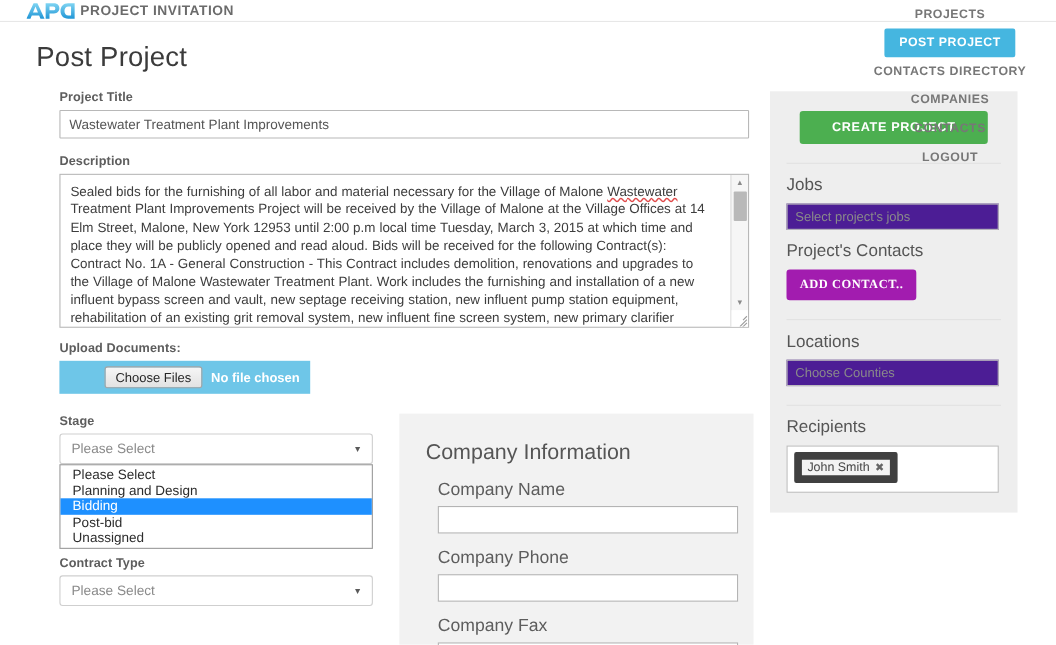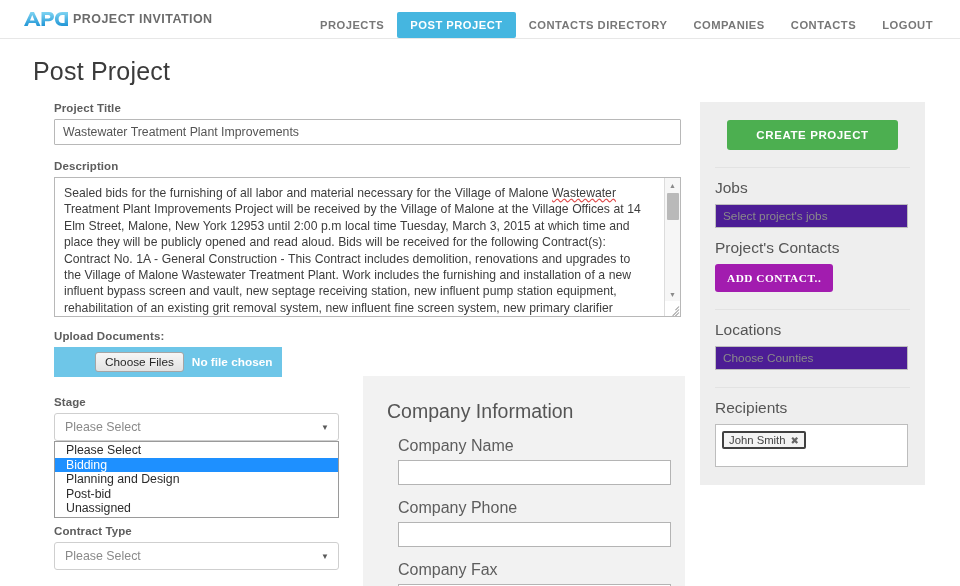--- a/index.html
+++ b/index.html
@@ -7,21 +7,21 @@
     margin: 0; padding: 0;
     width: 960px; height: 586px;
     overflow: hidden;
     background: #ffffff;
     font-family: "Liberation Sans", sans-serif;
     color: #333;
   }
 
   
   .navbar {
-    height: 39px;
+    height: 20px;
     background: #ffffff;
     border-bottom: 1px solid #e7e7e7;
     display: flex;
     align-items: center;
     position: relative;
   }
   .brand {
     display: flex;
     align-items: center;
     margin-left: 24px;
@@ -36,21 +36,22 @@
     font-weight: bold;
     letter-spacing: .45px;
     color: #6b6b6b;
   }
   .nav-items {
     position: absolute;
     right: 14px;
     top: 0;
     height: 38px;
     display: flex;
-    align-items: flex-end;
+    align-items: center;
+    flex-direction: column;
   }
   .nav-item {
     font-size: 11.2px;
     font-weight: bold;
     letter-spacing: .5px;
     color: #777777;
     padding: 7px 13px;
     white-space: nowrap;
     cursor: pointer;
   }
@@ -323,21 +324,21 @@
     height: 43px;
     border: 1px solid #bdbdbd;
     background: #ffffff;
     padding: 5px 6px;
   }
   .tag {
     display: inline-flex;
     align-items: center;
     gap: 5px;
     background: #f3f3f3;
-    border: 2px solid #404040;
+    border: 7px solid #404040;
     border-radius: 2px;
     font-size: 11.3px;
     color: #444;
     padding: 1px 5px;
   }
   .tag .x { font-size: 10px; color: #666; cursor: pointer; }
 </style>
 </head>
 <body>
 
@@ -406,22 +407,22 @@
     </div>
 
     <div class="field-label" style="margin-top:19px">Stage</div>
     <div class="inner select-block">
       <div class="select">
         <span>Please Select</span>
         <span class="caret">▼</span>
       </div>
       <div class="options">
         <div class="option">Please Select</div>
+        <div class="option">Planning and Design</div>
         <div class="option sel">Bidding</div>
-        <div class="option">Planning and Design</div>
         <div class="option">Post-bid</div>
         <div class="option">Unassigned</div>
       </div>
     </div>
 
     <div class="field-label" style="margin-top:84px">Contract Type</div>
     <div class="inner">
       <div class="select">
         <span>Please Select</span>
         <span class="caret">▼</span>

